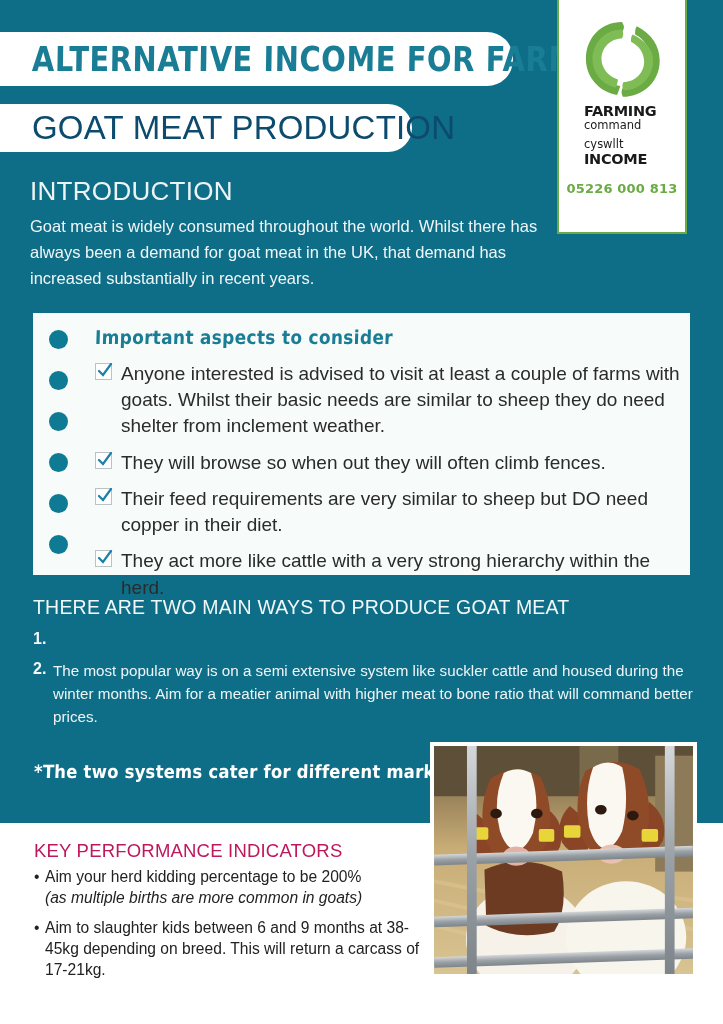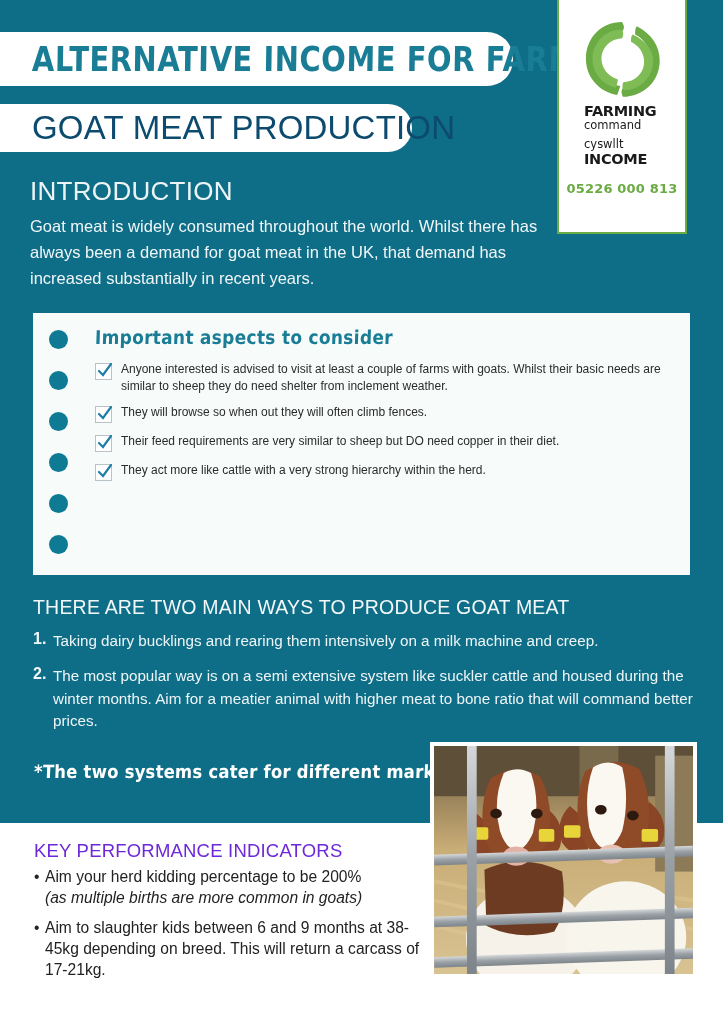--- a/index.html
+++ b/index.html
@@ -160,21 +160,21 @@
     width: 17px; height: 17px;
     border: 1.5px solid #b9c2c6;
     margin-right: 9px;
     margin-top: 2px;
     position: relative;
     background: #ffffff;
   }
   .checkbox svg { position: absolute; left: 1px; top: -1px; }
   .check-text {
     font-family: "Liberation Sans", sans-serif;
-    font-size: 12px; color: #2b2b2b; line-height: 1.38;
+    font-size: 19px; color: #2b2b2b; line-height: 1.38;
   }
 
   
   .ways {
     position: absolute;
     left: 33px; top: 596px;
     width: 660px;
   }
   .ways-title {
     font-family: "Liberation Sans", sans-serif;
@@ -204,21 +204,21 @@
   }
 
   
   .kpi {
     position: absolute;
     left: 34px; top: 840px;
     width: 390px;
   }
   .kpi-title {
     font-family: "Liberation Sans", sans-serif;
-    font-size: 18.5px; color: #6d28d9; letter-spacing: 0.2px;
+    font-size: 18.5px; color: #be185d; letter-spacing: 0.2px;
     margin-bottom: 5px;
   }
   .kpi-item {
     display: flex;
     font-family: "Liberation Sans", sans-serif;
     font-size: 15.6px; color: #222222; line-height: 1.34;
     margin-bottom: 9px;
   }
   .kpi-bullet { flex: 0 0 auto; width: 11px; }
   .kpi-italic { font-style: italic; }
@@ -319,21 +319,20 @@
             <div class="check-text">They act more like cattle with a very strong hierarchy within the herd.</div>
           </div>
         </div>
     </div>
   </div>
 
   <div class="ways">
     <div class="ways-title">THERE ARE TWO MAIN WAYS TO PRODUCE GOAT MEAT</div>
     <div class="way-row">
       <span class="way-num">1.</span>
-      <span class="way-text">Taking dairy bucklings and rearing them intensively on a milk machine and creep.</span>
     </div>
     <div class="way-row">
       <span class="way-num">2.</span>
       <span class="way-text">The most popular way is on a semi extensive system like suckler cattle and housed during the winter months. Aim for a meatier animal with higher meat to bone ratio that will command better prices.</span>
     </div>
   </div>
 
   <div class="note-line">*The two systems cater for different markets.</div>
 
   <div class="kpi">

